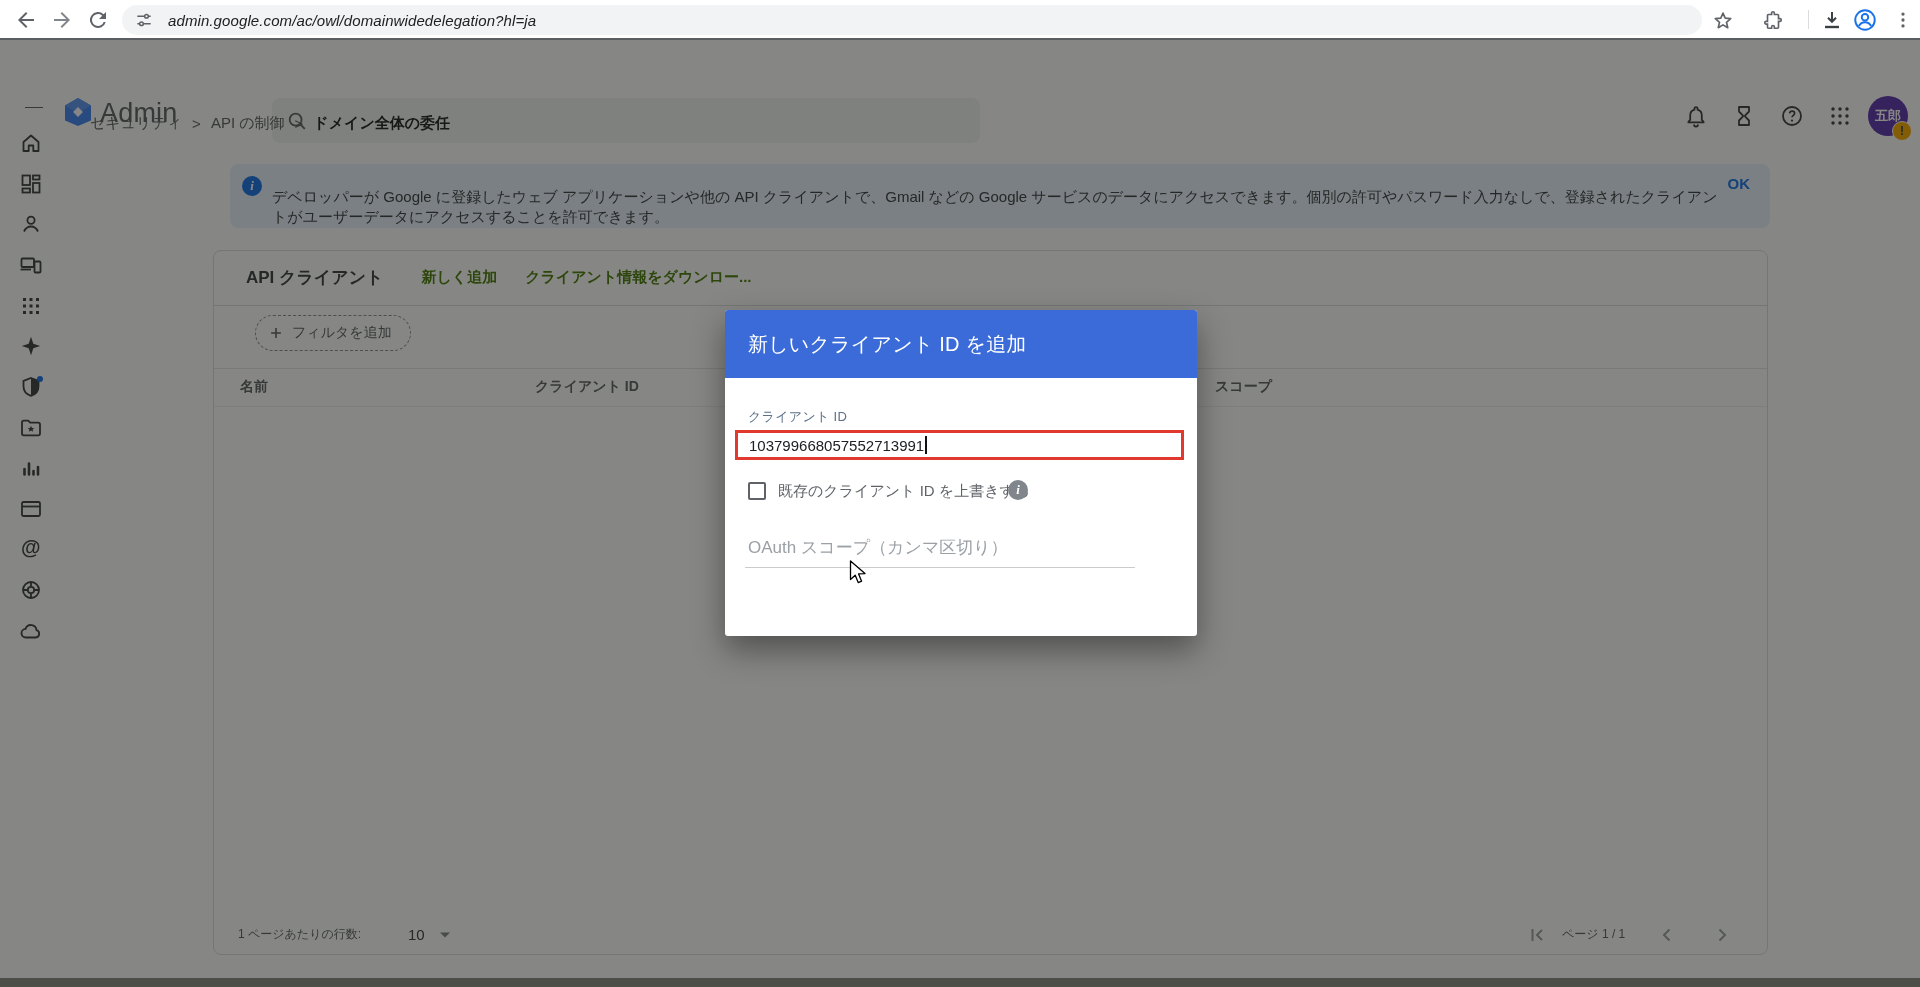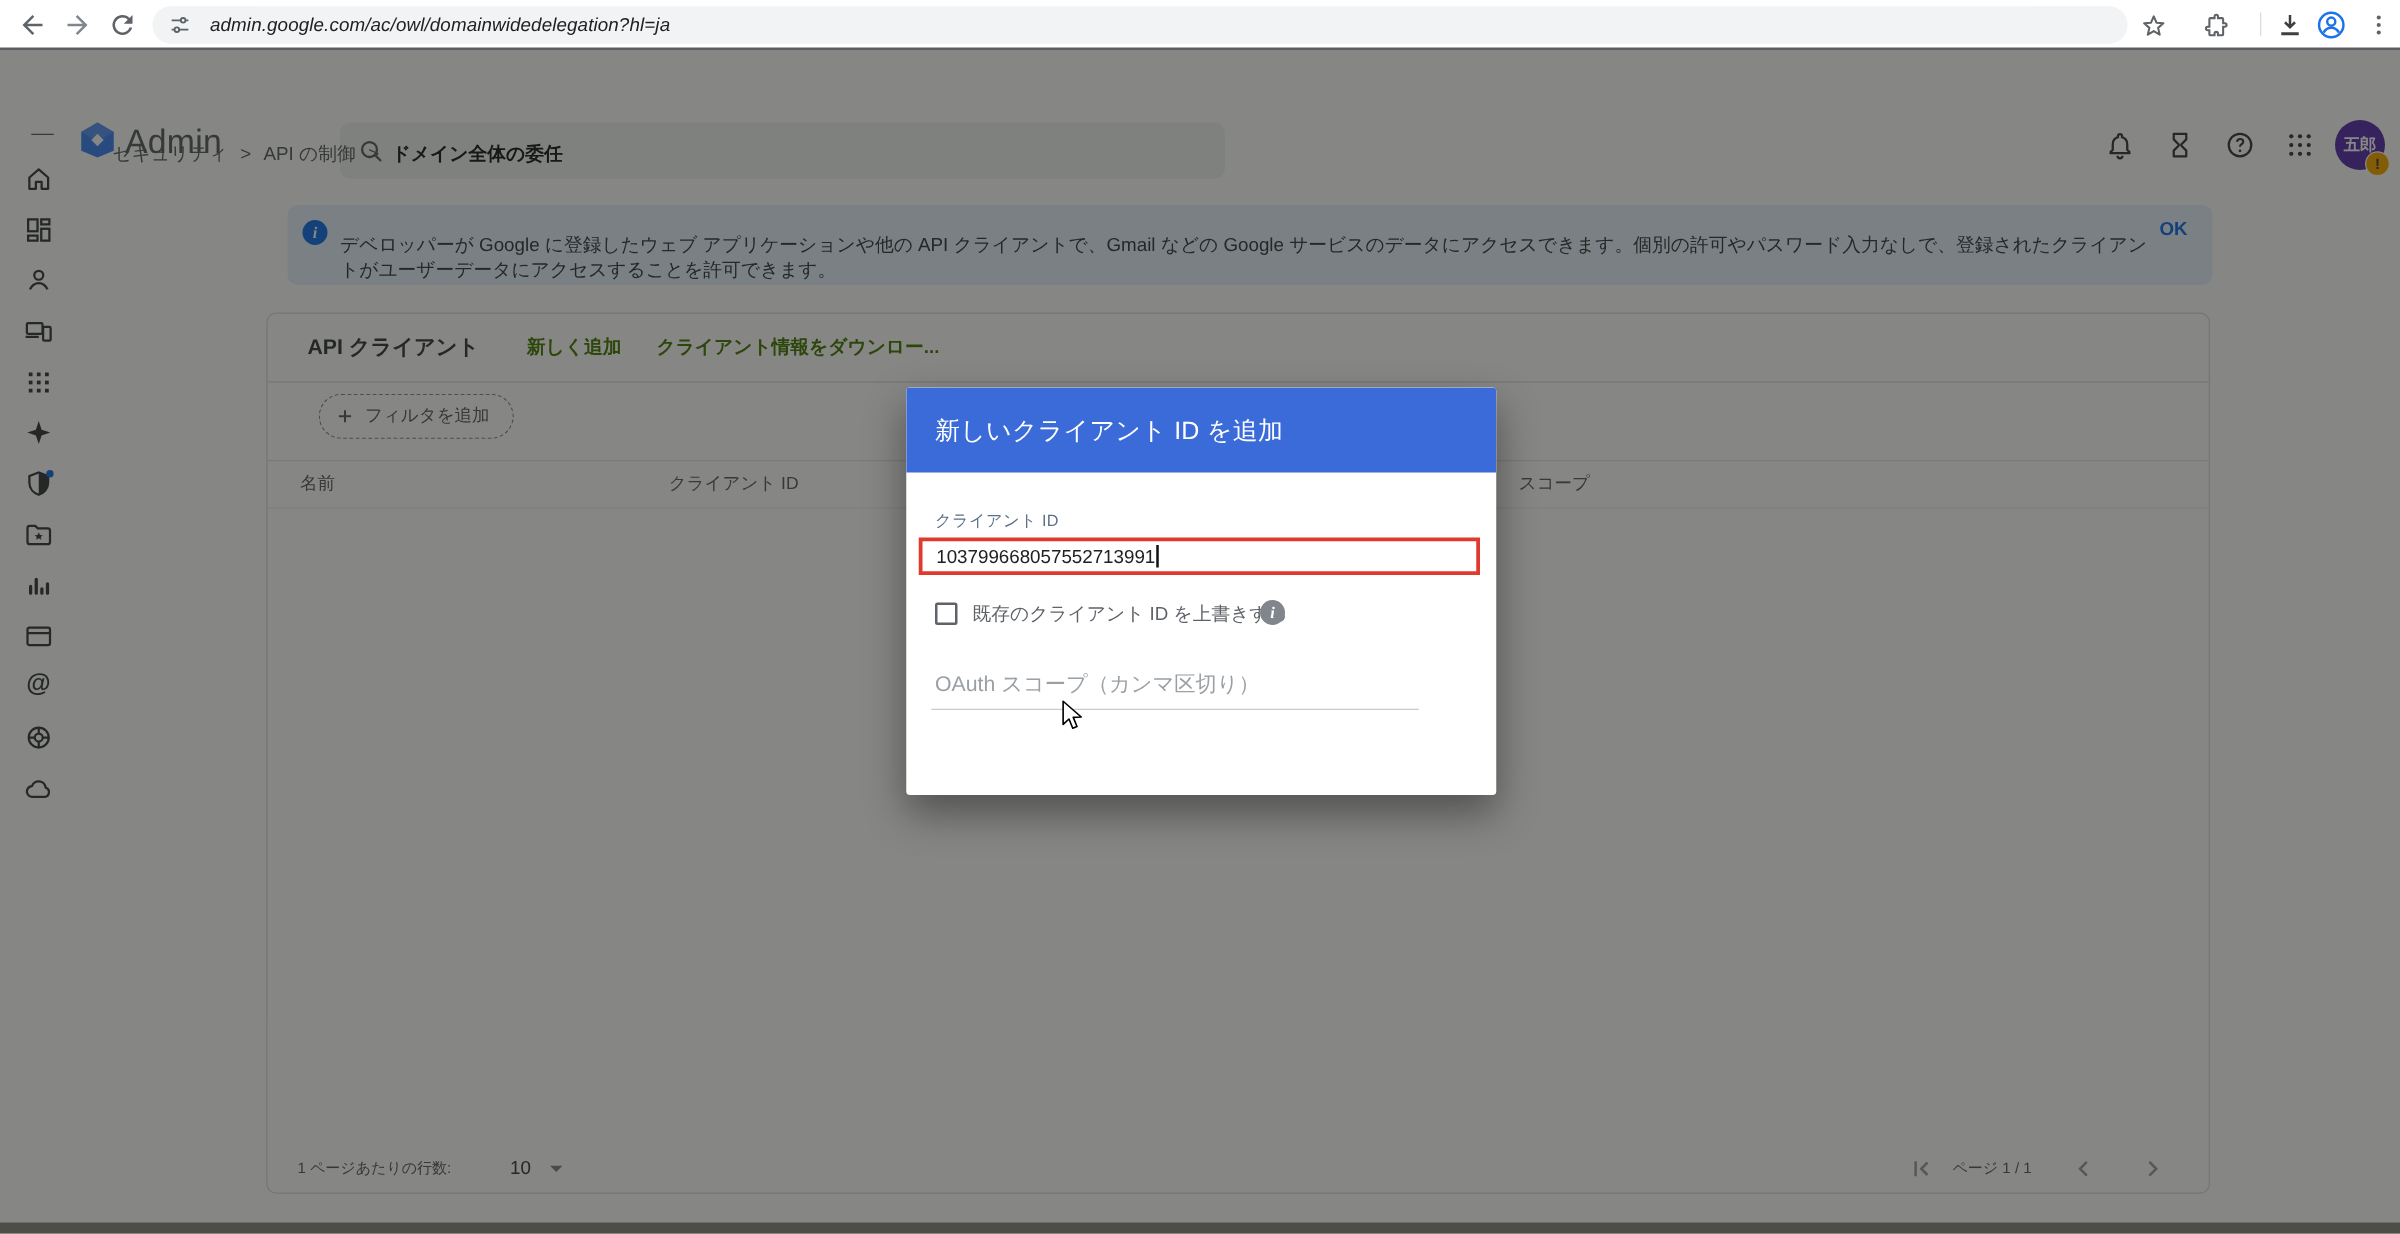--- a/index.html
+++ b/index.html
@@ -46,21 +46,21 @@
   .info-grey{background:#80868b;}
   .banner-ok{position:absolute;right:20px;top:11px;font-size:15px;font-weight:bold;color:#1a73e8;cursor:pointer;}
 
   
   .card{position:absolute;left:213px;top:250px;width:1555px;height:705px;background:#fff;border:1px solid #dadce0;border-radius:8px;box-sizing:border-box;}
   .card-row1{position:absolute;left:214px;top:250px;width:1553px;height:55px;border-bottom:1px solid #dadce0;display:flex;align-items:center;}
   .section-title{font-size:17px;font-weight:bold;color:#3c4043;margin-left:32px;}
   .card-link{font-size:15px;font-weight:bold;color:#4d7c0f;cursor:pointer;}
   .filter-chip{position:absolute;left:255px;top:315px;height:34px;padding:0 18px 0 12px;border:1px dashed #8a8f94;border-radius:18px;display:flex;align-items:center;gap:8px;font-size:14px;color:#5f6368;}
   .tbl-divider{position:absolute;left:214px;width:1553px;height:1px;background:#e3e5e8;}
-  .tbl-header{position:absolute;font-size:14px;font-weight:normal;color:#5f6368;top:378px;}
+  .tbl-header{position:absolute;font-size:14px;font-weight:bold;color:#5f6368;top:378px;}
   .footer-label{position:absolute;font-size:12px;color:#5f6368;top:926px;}
   .footer-value{position:absolute;font-size:15px;color:#3c4043;top:926px;}
   .pg-icon{position:absolute;top:923px;width:24px;height:24px;}
 
   
   .scrim{position:absolute;left:0;top:40px;width:1920px;height:947px;background:rgba(13,16,9,0.50);z-index:50;}
   .bottom-strip{position:absolute;left:0;top:978px;width:1920px;height:9px;background:#8a8d84;}
 
   
   .dialog{position:absolute;left:725px;top:310px;width:472px;height:326px;background:#fff;z-index:60;box-shadow:0 14px 32px rgba(0,0,0,.4);border-radius:3px;overflow:hidden;}

